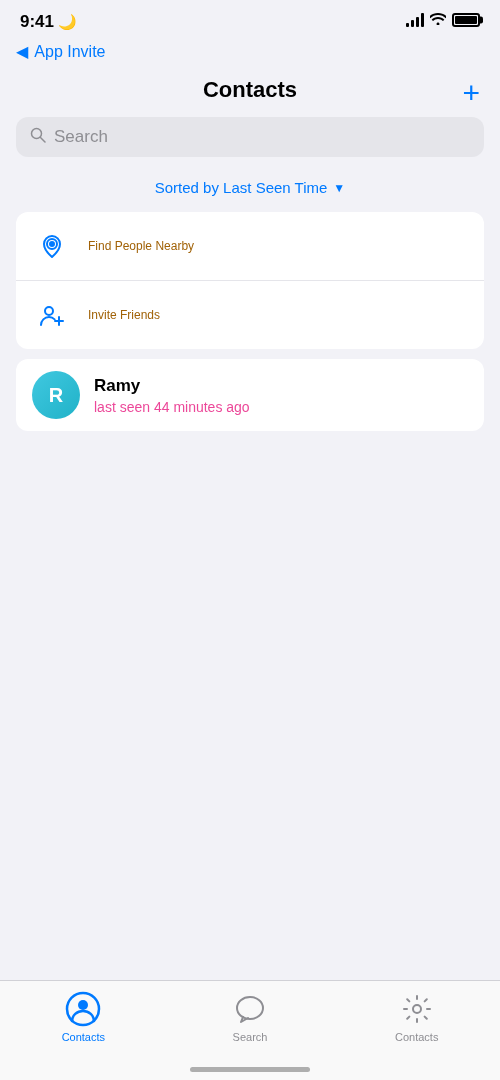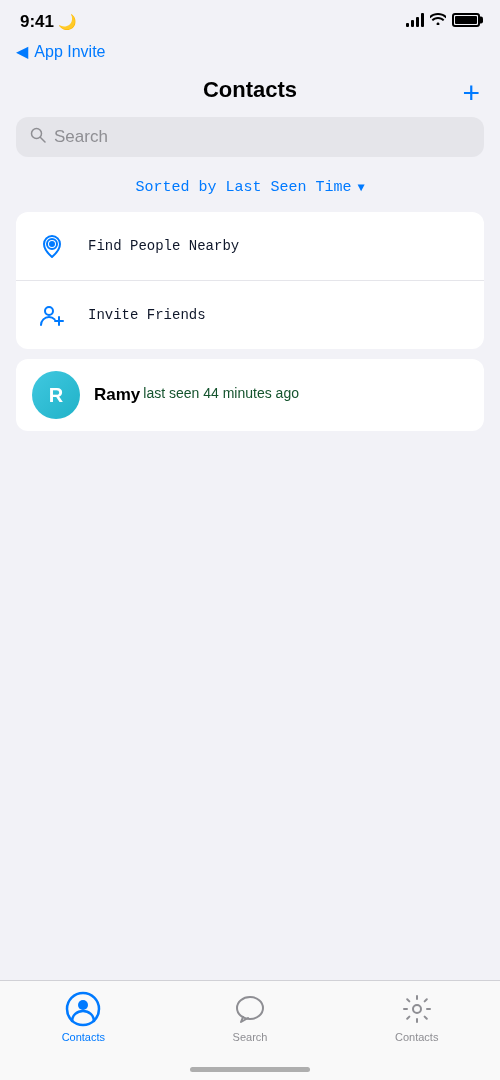--- a/index.html
+++ b/index.html
@@ -136,21 +136,20 @@
     }
 
     
     .sorted-by-container {
       display: flex;
       justify-content: center;
       align-items: center;
       padding: 12px 0 16px;
       background: #f2f2f7;
       gap: 6px;
-      font-family: Liberation Mono, monospace;
     }
     .sorted-by-text {
       color: #007aff;
       font-size: 15px;
     }
     .sorted-by-arrow {
       color: #007aff;
       font-size: 12px;
     }
 
@@ -186,23 +185,22 @@
     .location-icon svg,
     .invite-icon svg {
       stroke: #007aff;
       fill: none;
       stroke-width: 2;
       stroke-linecap: round;
       stroke-linejoin: round;
     }
 
     .list-item-label {
-      color: #0f172a;
-      font-size: 14px;
-      font-family: Liberation Mono, monospace;
+      color: #a16207;
+      font-size: 12px;
     }
 
     
     .contact-item {
       display: flex;
       align-items: center;
       padding: 12px 16px;
       gap: 14px;
       background: #fff;
       margin: 10px 16px 0;
@@ -218,30 +216,31 @@
       align-items: center;
       justify-content: center;
       color: #fff;
       font-size: 20px;
       font-weight: 600;
       flex-shrink: 0;
     }
 
     .contact-info {
       display: flex;
+      flex-direction: column;
       gap: 3px;
     }
     .contact-name {
       font-size: 17px;
       font-weight: 600;
       color: #000;
     }
     .contact-status {
       font-size: 14px;
-      color: #14532d;
+      color: #ec4899;
     }
 
     
     .tab-bar {
       position: absolute;
       bottom: 0;
       left: 0;
       right: 0;
       height: 100px;
       background: #f9f9f9;

